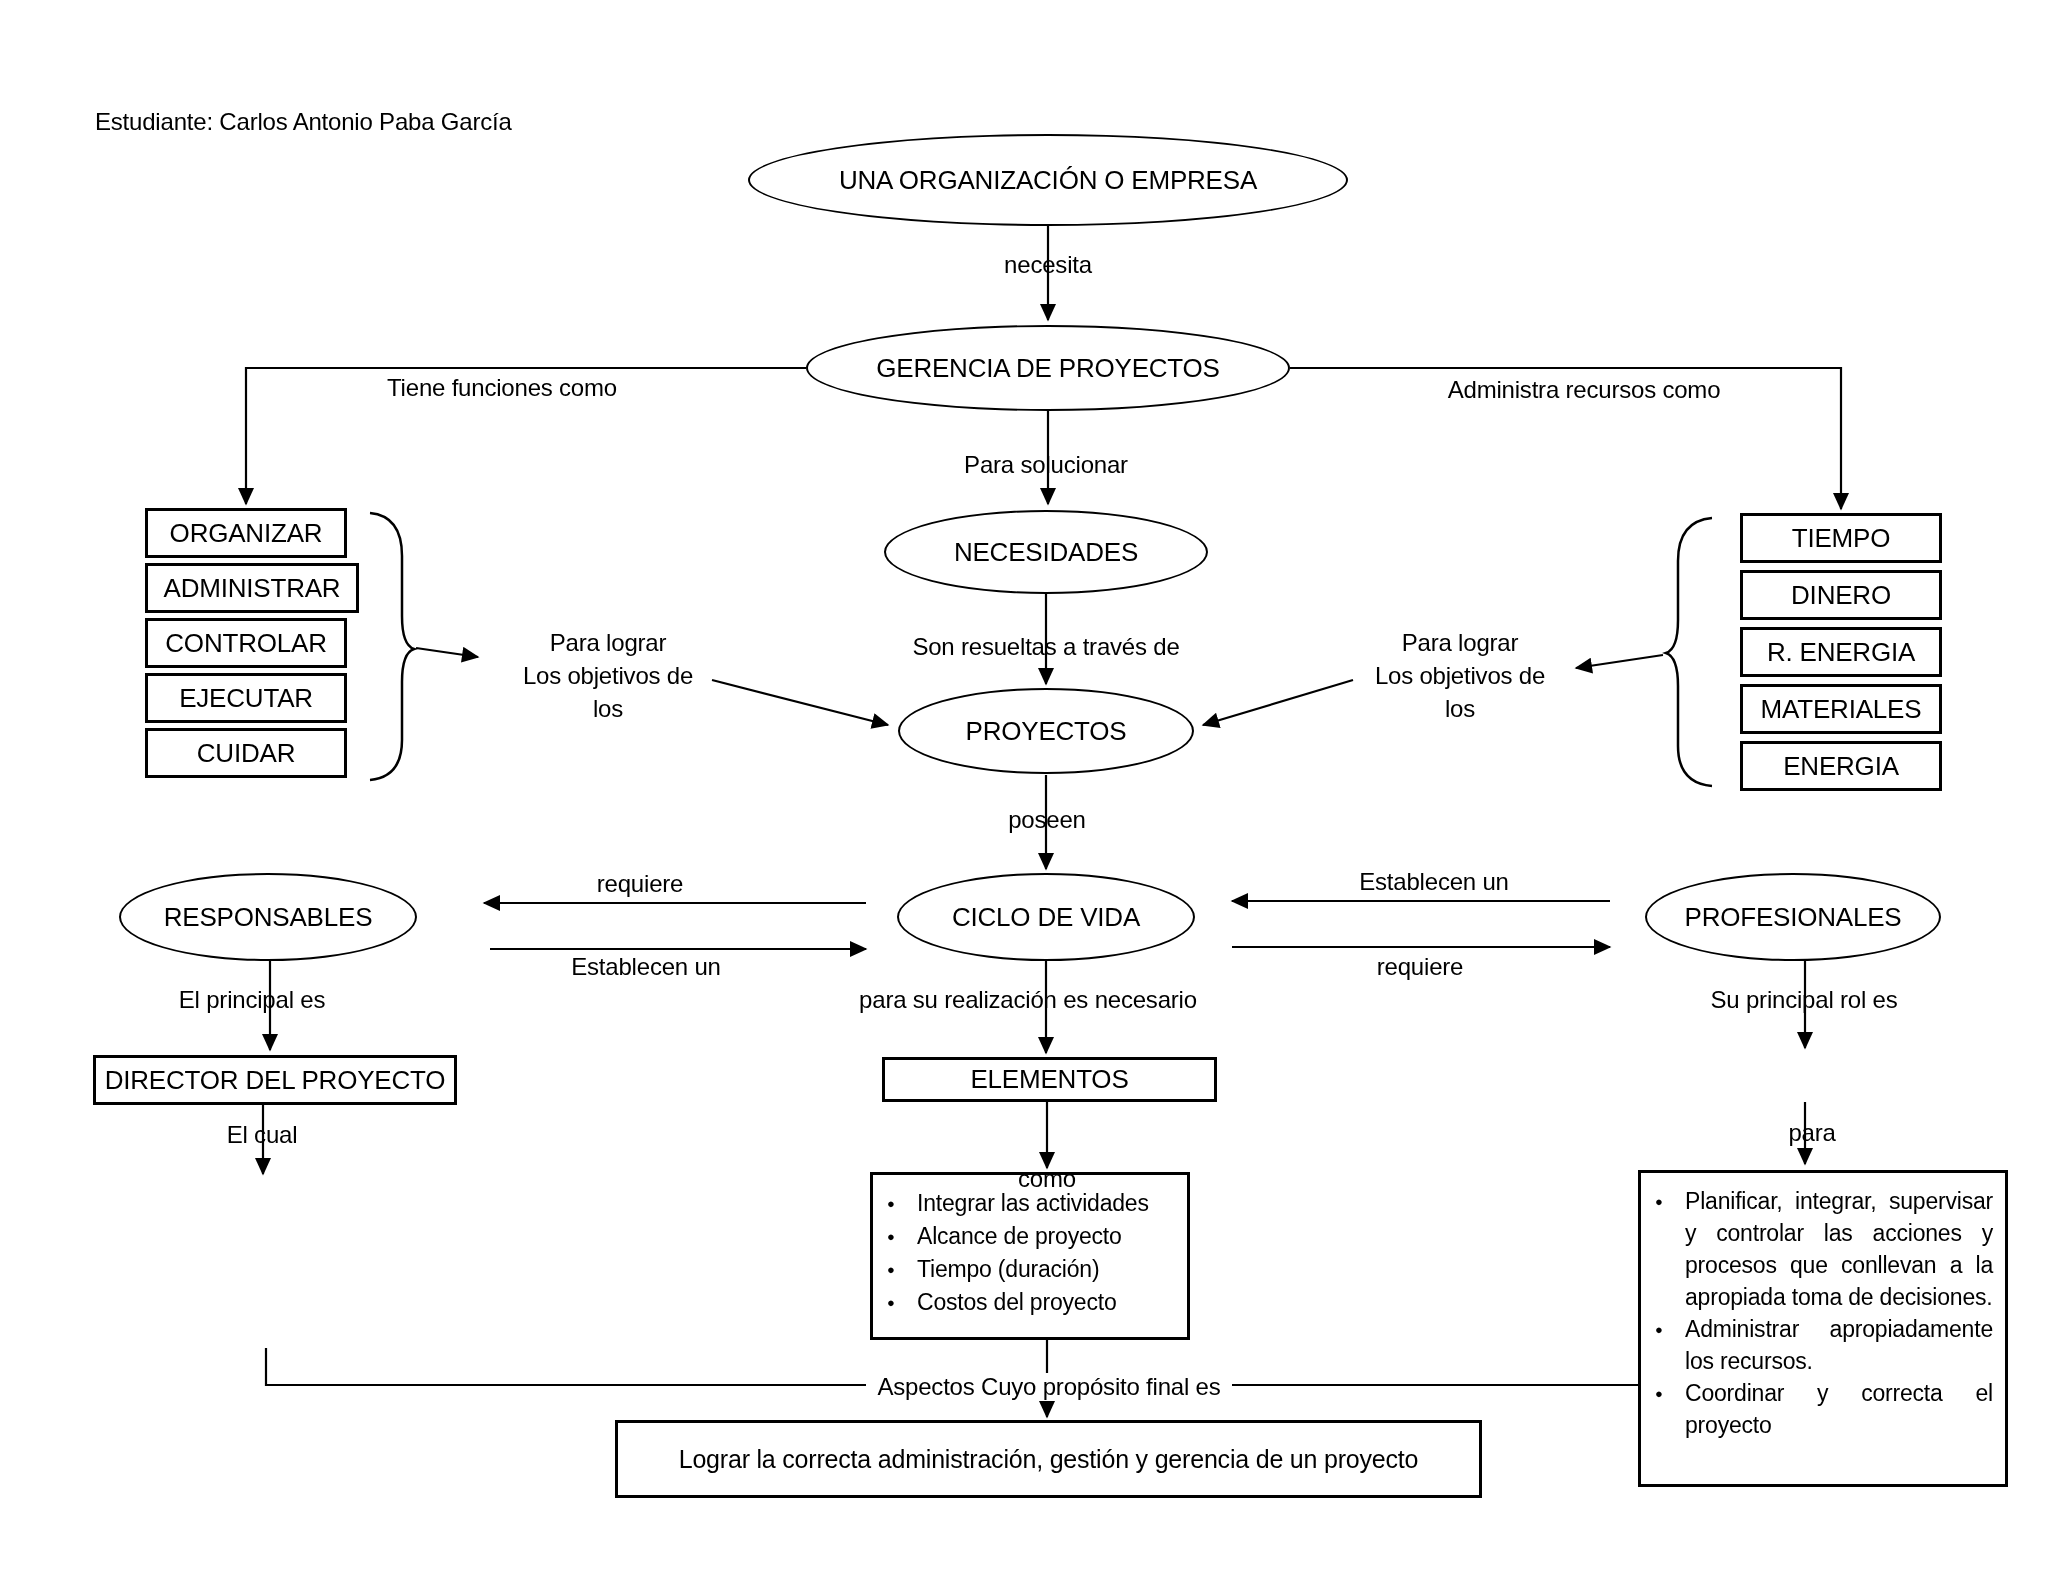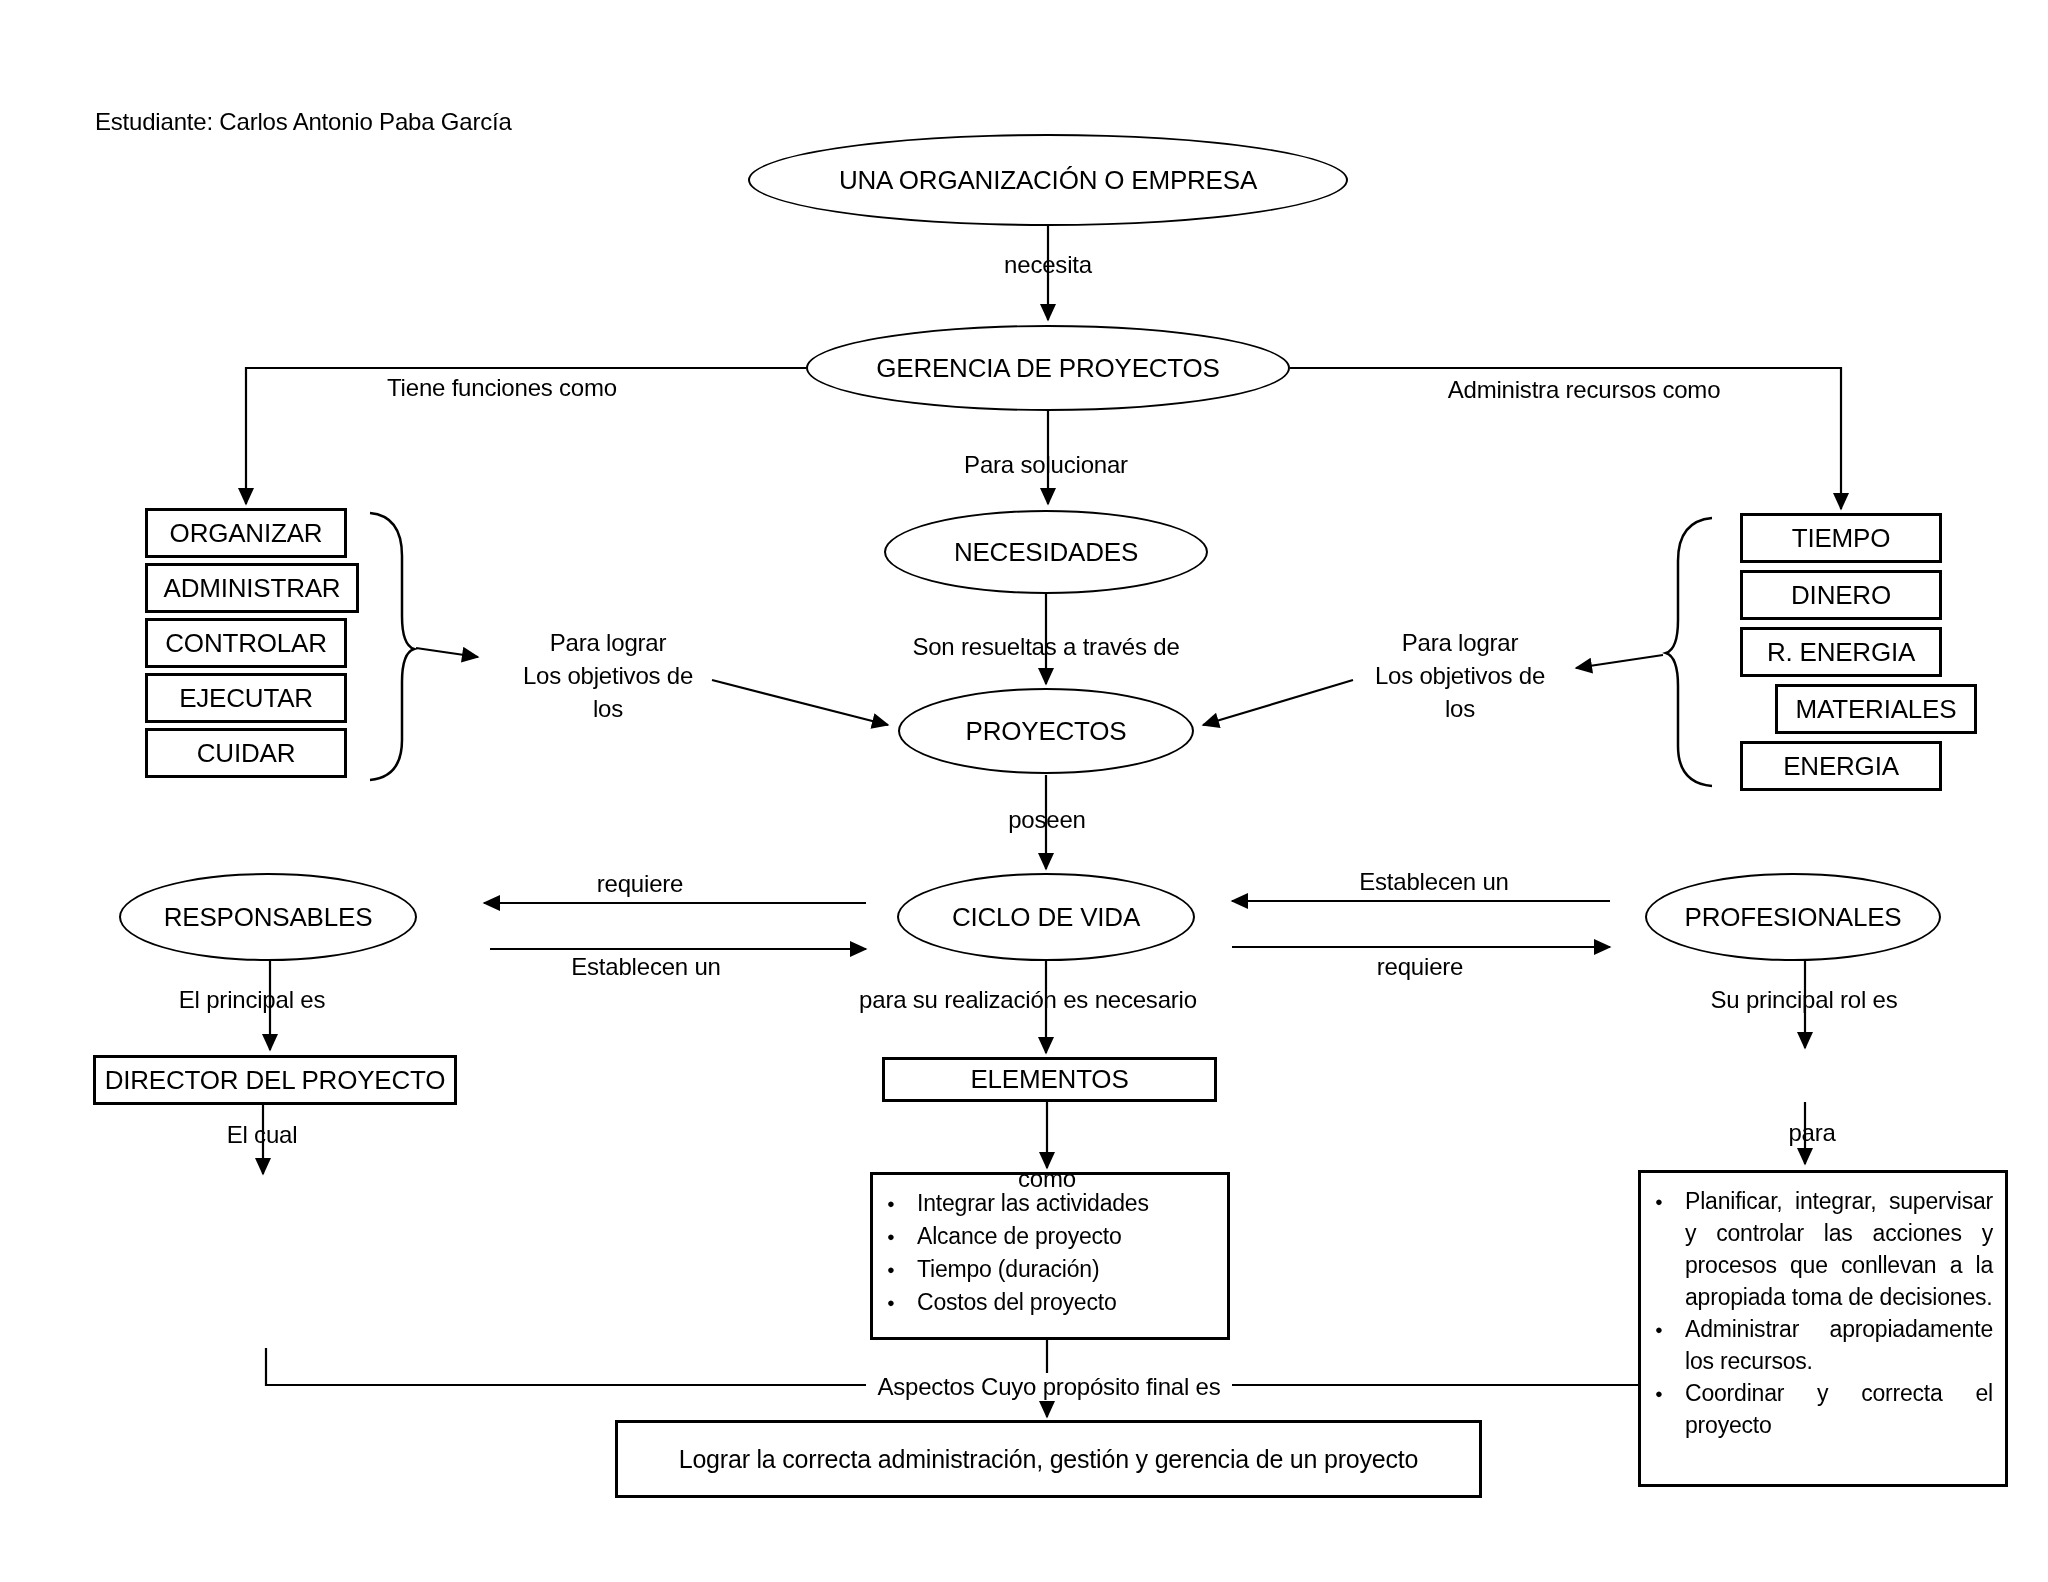--- a/index.html
+++ b/index.html
@@ -116,35 +116,35 @@
 
   <div class="node smallbox" style="left:1740px;top:513px;width:202px;height:50px;">
     <span>TIEMPO</span>
     </div>
   <div class="node smallbox" style="left:1740px;top:570px;width:202px;height:50px;">
     <span>DINERO</span>
     </div>
   <div class="node smallbox" style="left:1740px;top:627px;width:202px;height:50px;">
     <span>R. ENERGIA</span>
     </div>
-  <div class="node smallbox" style="left:1740px;top:684px;width:202px;height:50px;margin-left:35px;">
+  <div class="node smallbox" style="left:1740px;top:684px;width:202px;height:50px;">
     <span>MATERIALES</span>
     </div>
   <div class="node smallbox" style="left:1740px;top:741px;width:202px;height:50px;">
     <span>ENERGIA</span>
     </div>
 
   <div class="node rbox" style="left:93px;top:1055px;width:364px;height:50px;">
     <span>DIRECTOR DEL PROYECTO</span>
     </div>
   <div class="node rbox" style="left:882px;top:1057px;width:335px;height:45px;">
     <span>ELEMENTOS</span>
     </div>
 
-  <div class="listbox" style="left:870px;top:1172px;width:360px;height:168px;">
+  <div class="listbox" style="left:870px;top:1172px;width:320px;height:168px;">
     <ul>
       <li>Integrar las actividades</li>
       <li>Alcance de proyecto</li>
       <li>Tiempo (duración)</li>
       <li>Costos del proyecto</li>
     </ul>
   </div>
   <div class="listbox justified" style="left:1638px;top:1170px;width:370px;height:317px;">
     <ul>
       <li>Planificar, integrar, supervisar y controlar las acciones y procesos que conllevan a la apropiada toma de decisiones.</li>

